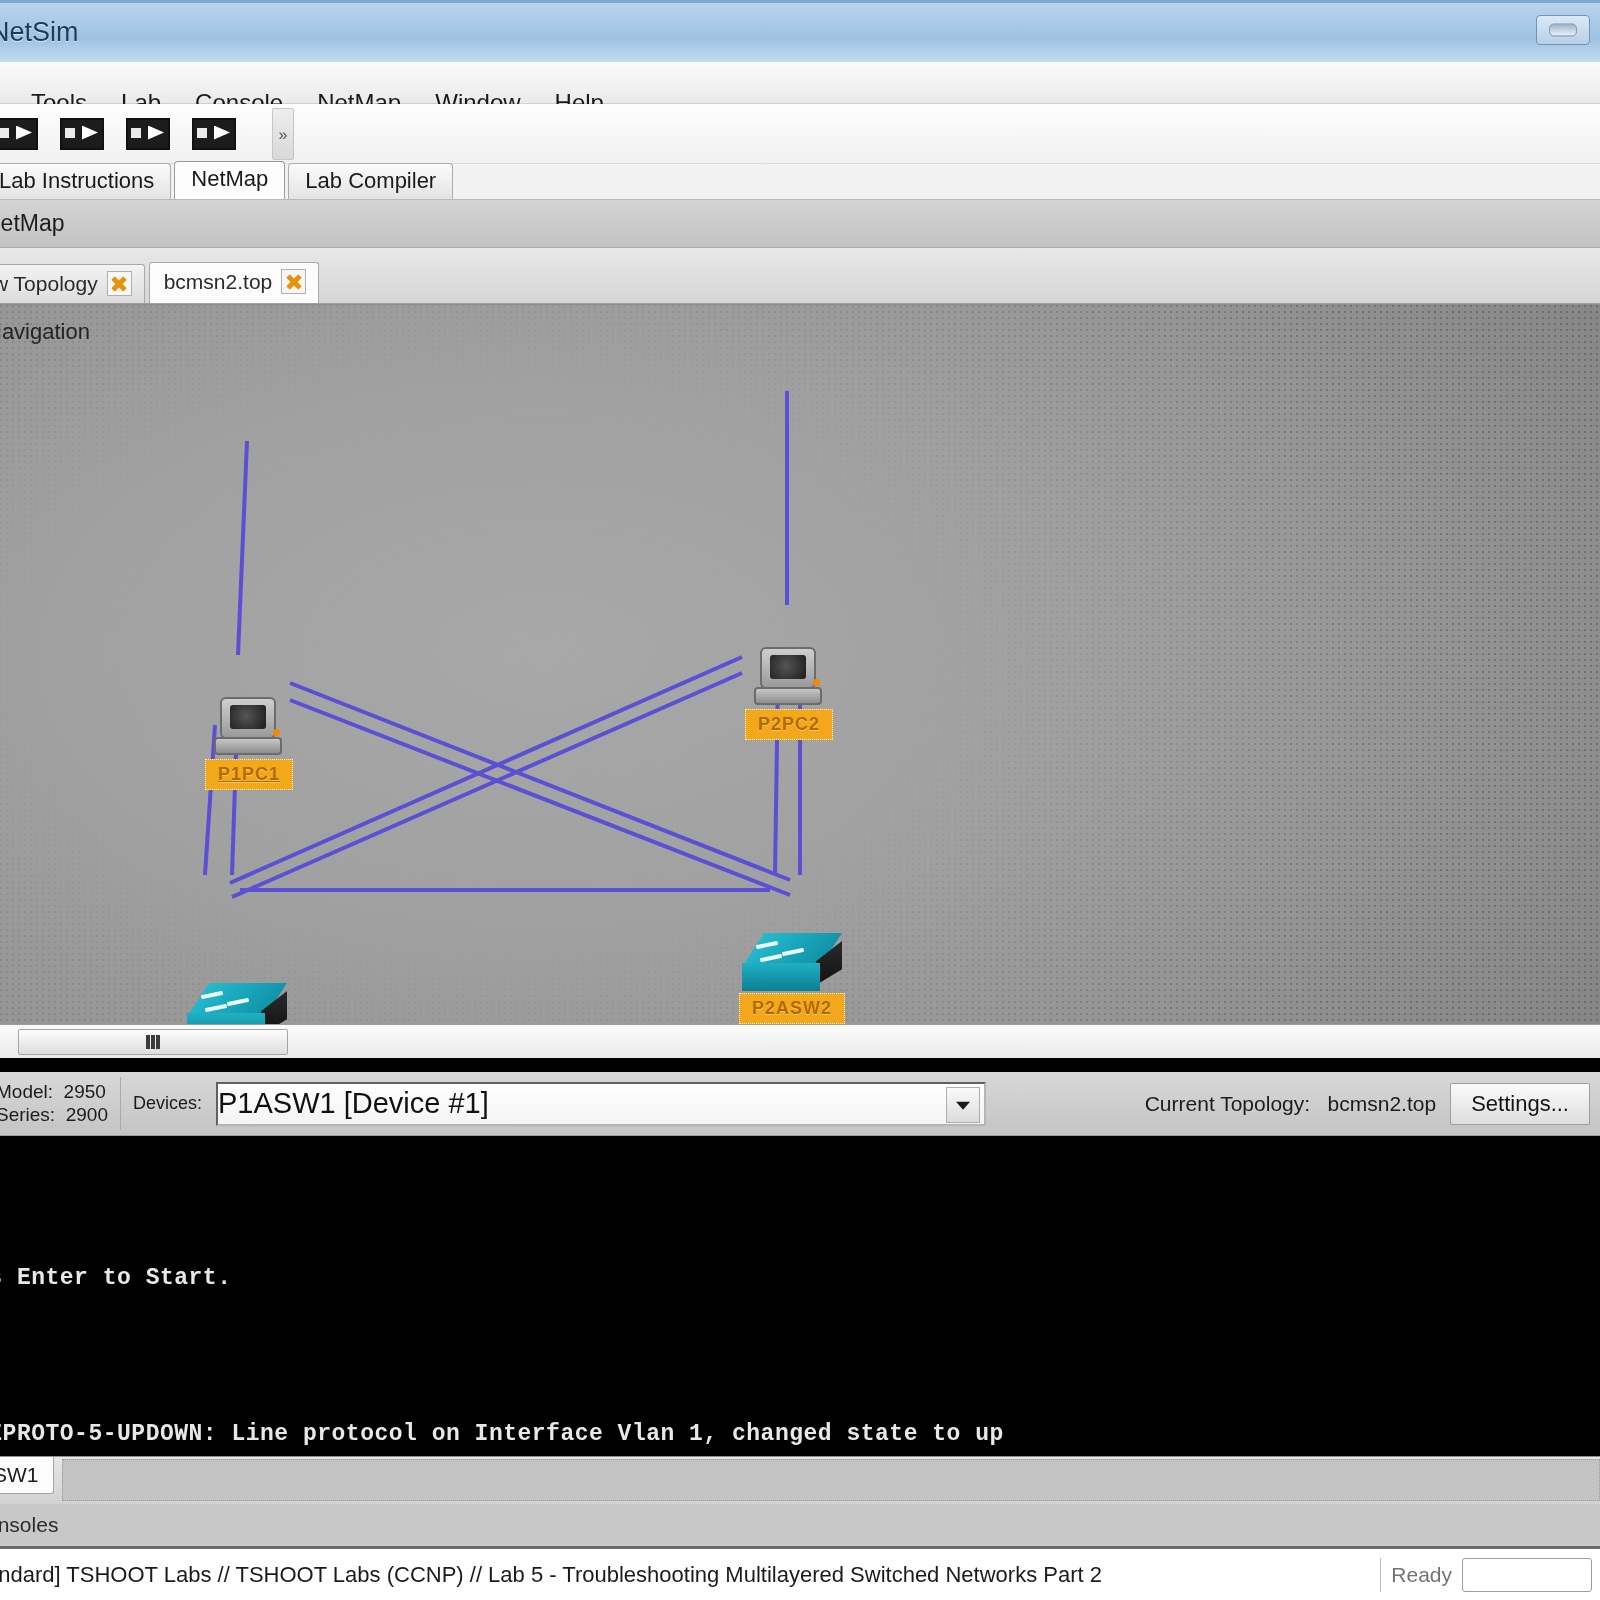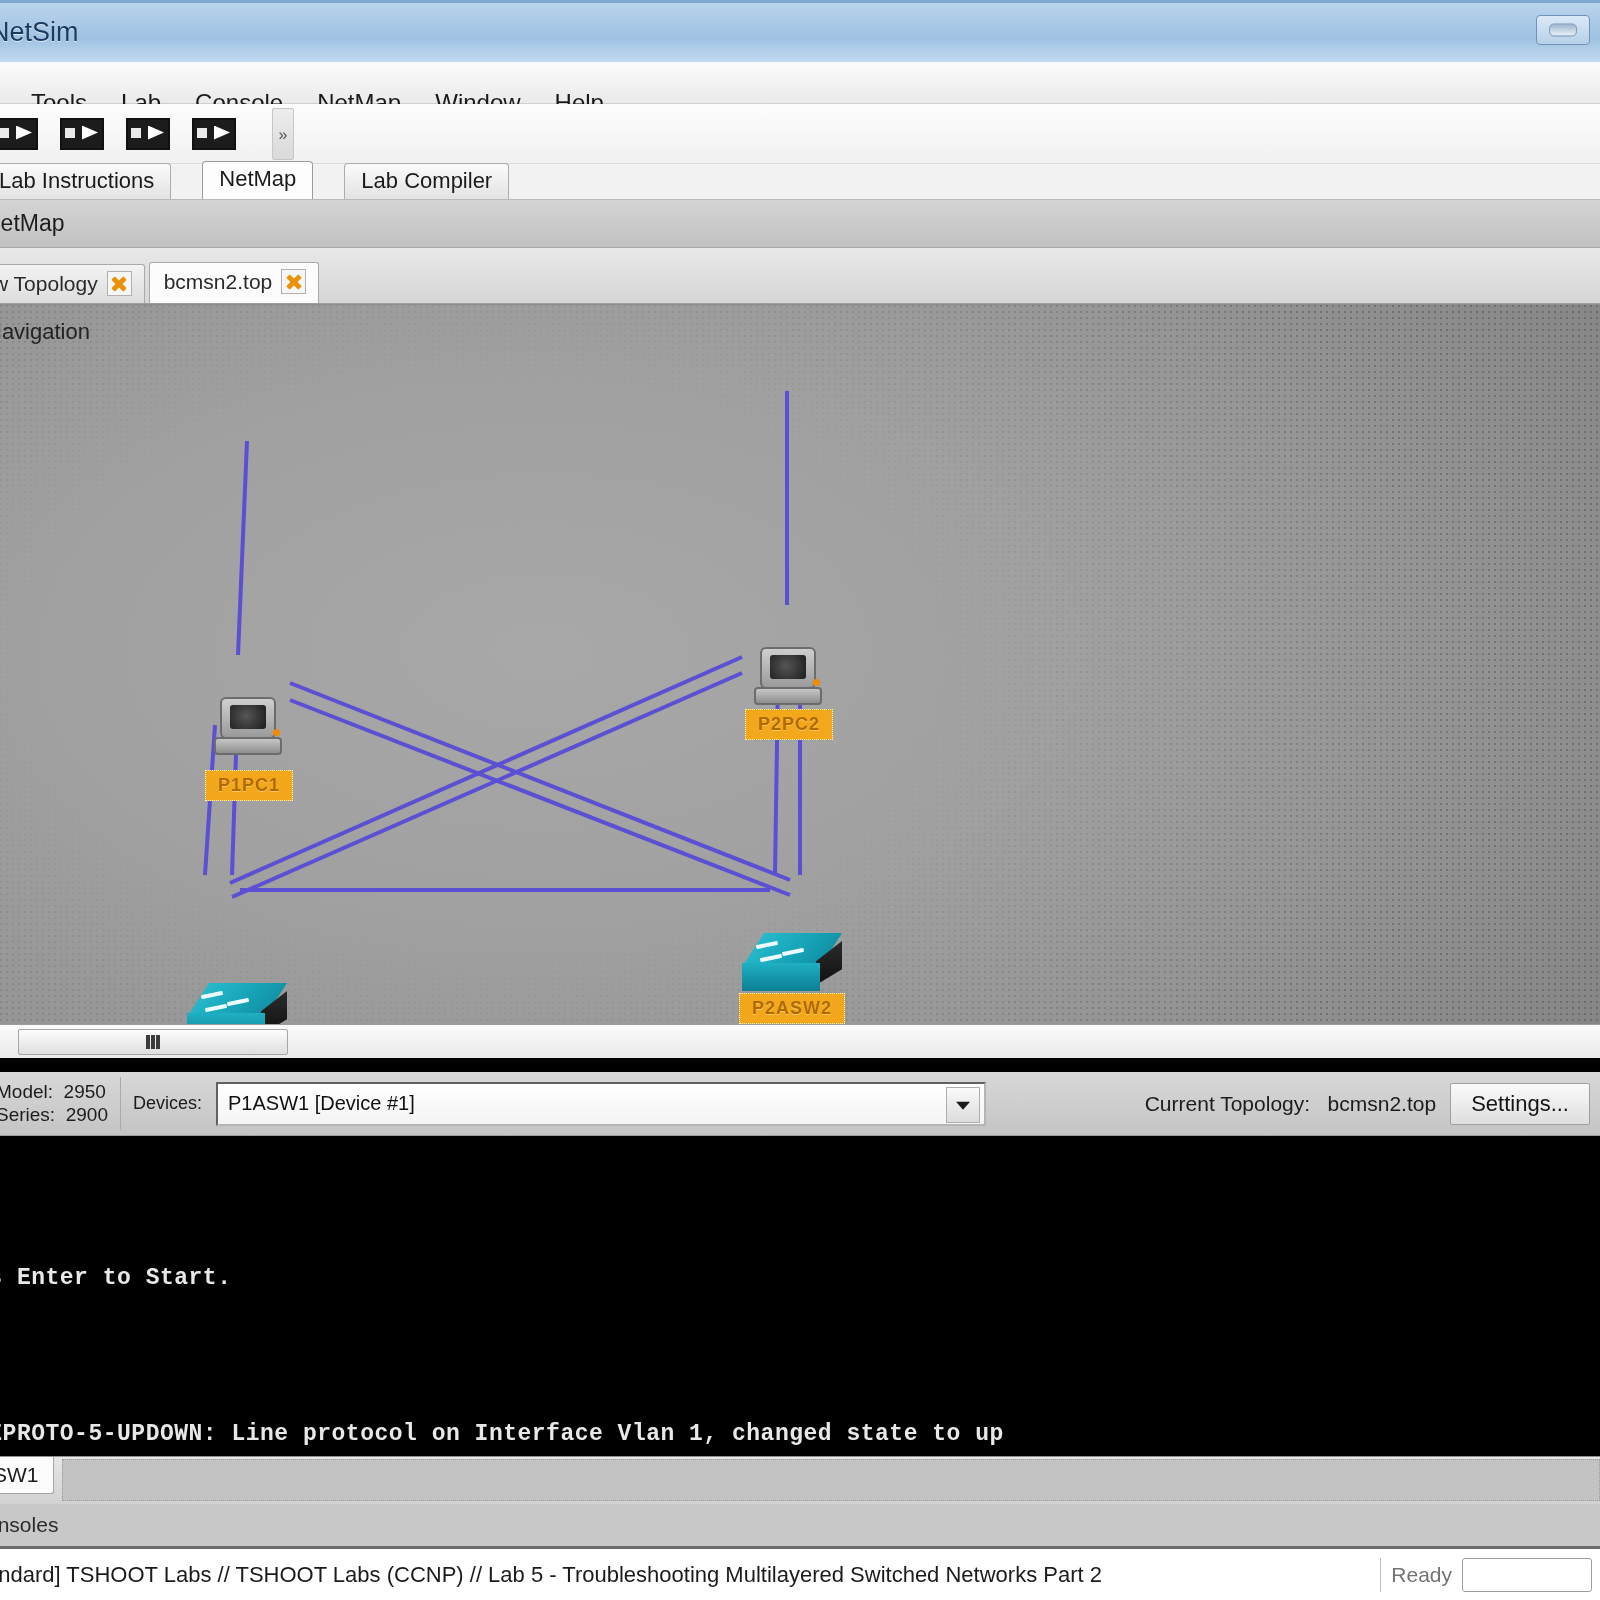--- a/index.html
+++ b/index.html
@@ -80,21 +80,21 @@
   .tb-sep {
     position:absolute; left:272px; top:4px; width:22px; height:52px;
     background:linear-gradient(to bottom,#ededed,#d9d9d9); border:1px solid #c6c6c6;
     border-radius:2px; font-size:16px; color:#555; text-align:center; line-height:52px;
   }
 
   
   .toptabs {
     height:36px; flex:0 0 36px; background:#f2f2f2;
     display:flex; align-items:flex-end; padding-left:-10px;
-    border-bottom:1px solid #b9b9b9; position:relative;gap:28px;
+    border-bottom:1px solid #b9b9b9; position:relative;
   }
   .ttab {
     font-size:22px; padding:4px 16px 5px 16px; margin-right:3px;
     background:linear-gradient(to bottom,#fbfbfb,#e3e3e3);
     border:1px solid #adadad; border-bottom:none;
     border-radius:4px 4px 0 0; color:#1a1a1a; white-space:nowrap;
   }
   .ttab.first { margin-left:-18px; }
   .ttab.active {
     background:#fdfdfd; border-color:#9a9a9a; position:relative; z-index:2;
@@ -244,21 +244,21 @@
     white-space:nowrap;
   }
   .modelbox b{ font-weight:normal; }
   .devlbl { font-size:18px; color:#1b1b1b; margin:0 14px 0 12px; white-space:nowrap; }
   .combo {
     flex:0 0 auto; width:770px; height:44px;
     background:linear-gradient(to bottom,#ffffff,#f4f4f4);
     border:2px inset #b5b5b5; display:flex; align-items:center;
     position:relative;
   }
-  .combo .val { font-size:20px; color:#111; padding-left:10px; }
+  .combo .val { font-size:29px; color:#111; }
   .combo .arrow {
     position:absolute; right:4px; top:3px; width:34px; height:36px;
     background:linear-gradient(to bottom,#fafafa,#dcdcdc);
     border:1px solid #adadad;
   }
   .combo .arrow::after{
     content:""; position:absolute; left:50%; top:50%; transform:translate(-50%,-40%);
     border-left:7px solid transparent; border-right:7px solid transparent;
     border-top:8px solid #1a1a1a;
   }
@@ -401,21 +401,21 @@
       </g>
     </svg>
 
     <div class="node" style="left:212px; top:392px;">
       <div class="pcicon">
         <span class="mon"></span>
           <span class="scr"></span>
           <span class="base"></span>
           <span class="dot"></span>
       </div>
-      <div class="nlabel" style="top:73px;">P1PC1</div>
+      <div class="nlabel" style="top:62px;text-decoration:underline;">P1PC1</div>
     </div>
 
     <div class="node" style="left:752px; top:342px;">
       <div class="pcicon">
         <span class="mon"></span>
           <span class="scr"></span>
           <span class="base"></span>
           <span class="dot"></span>
       </div>
       <div class="nlabel" style="top:62px;">P2PC2</div>

